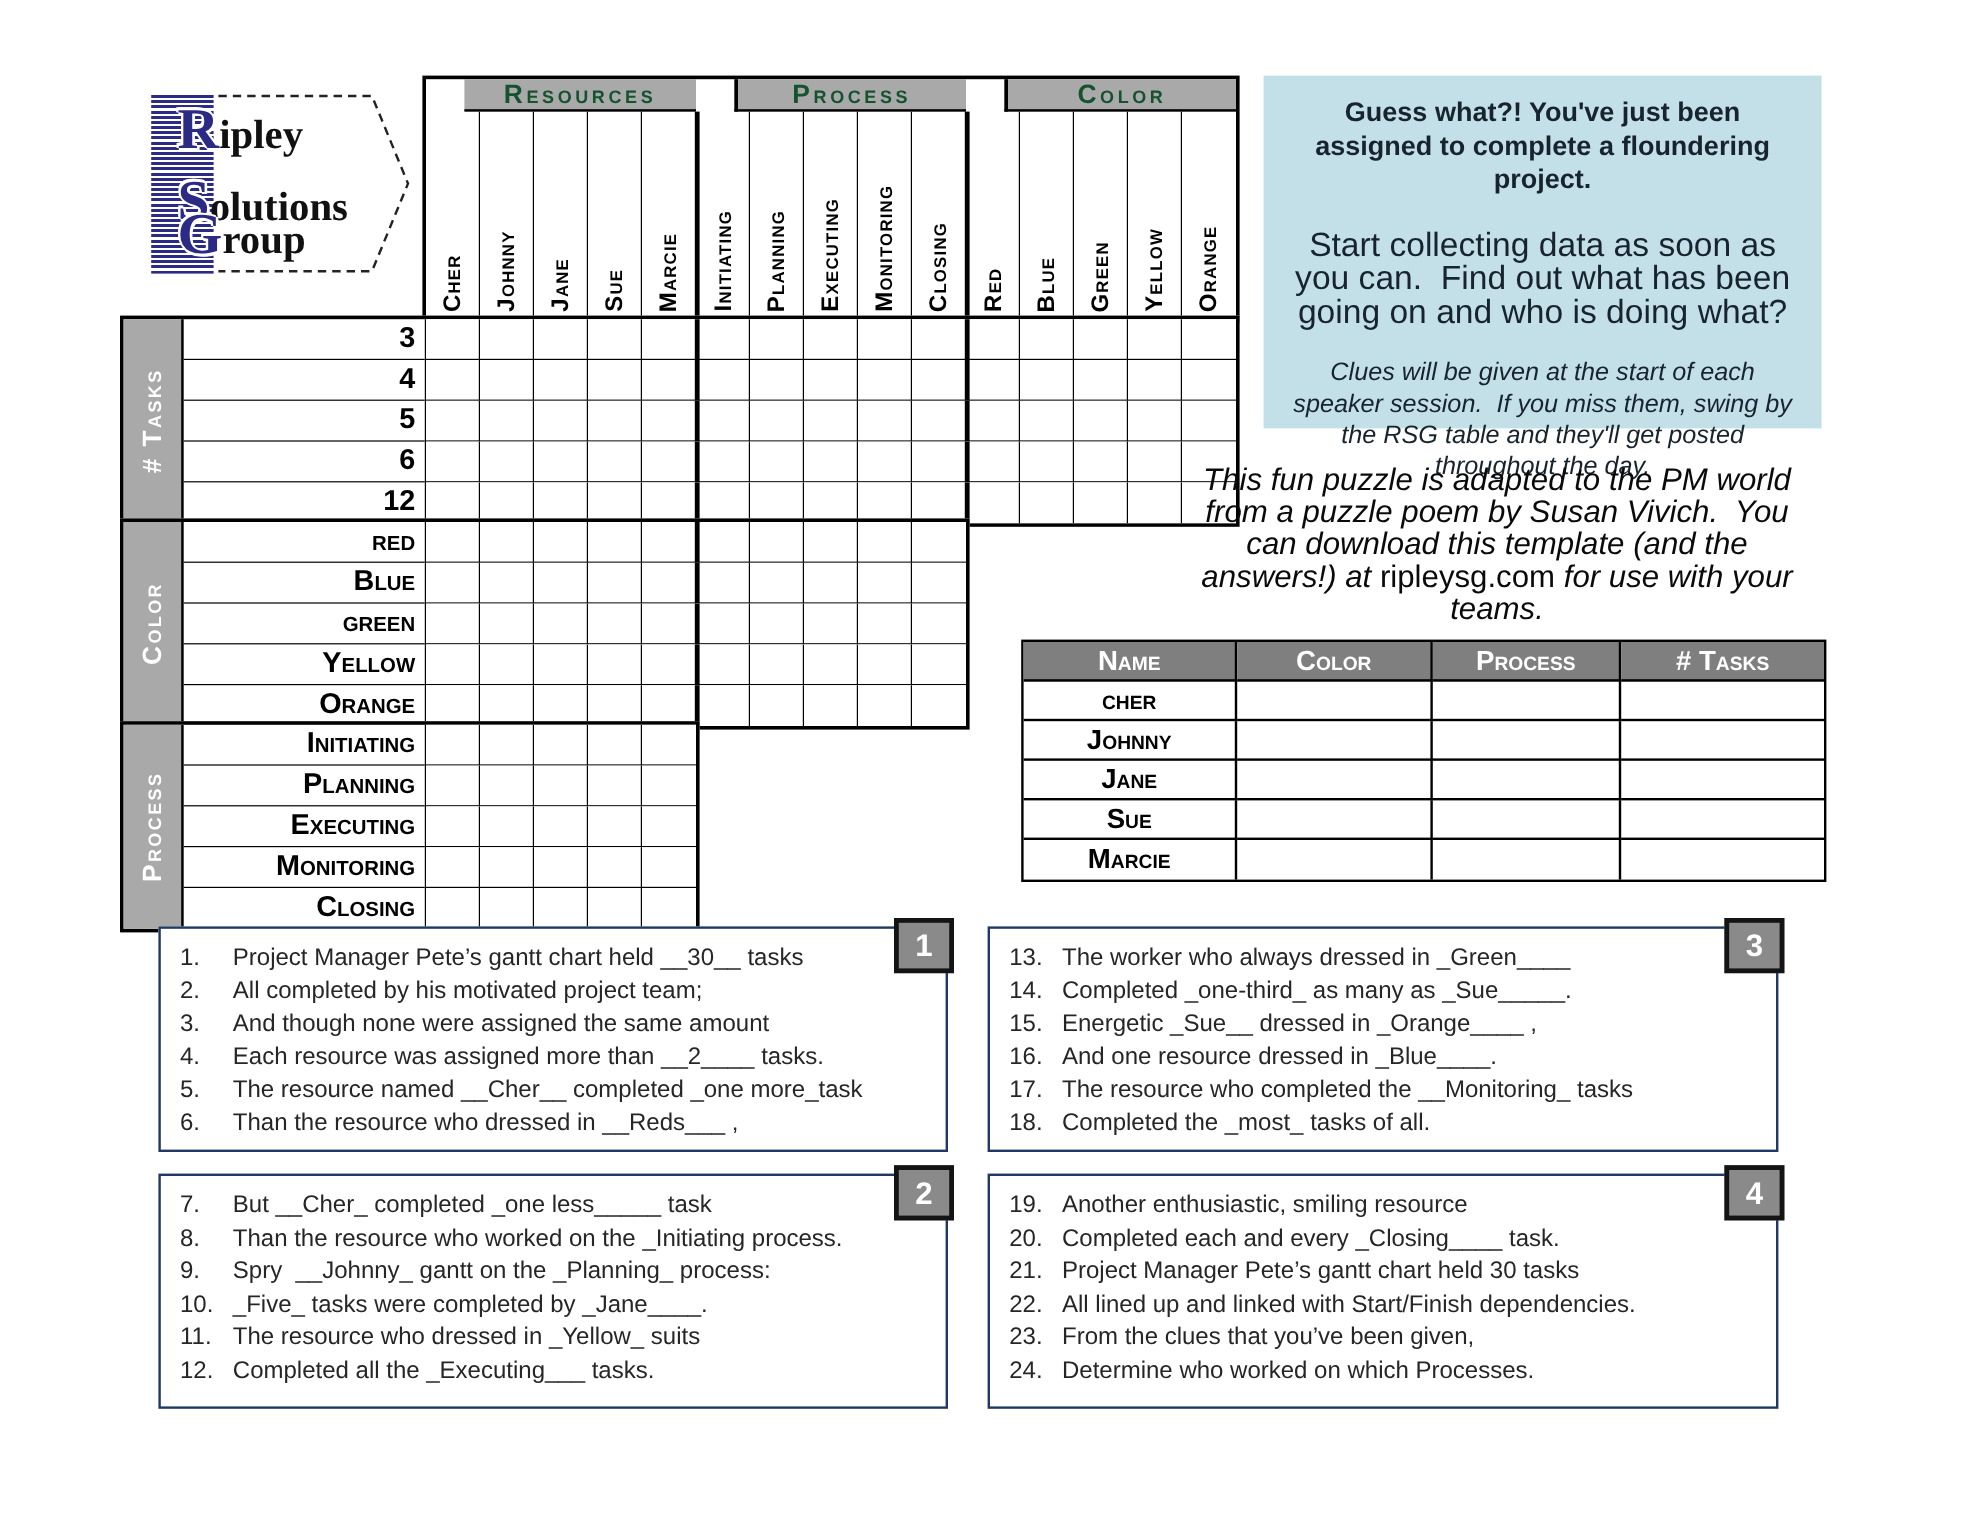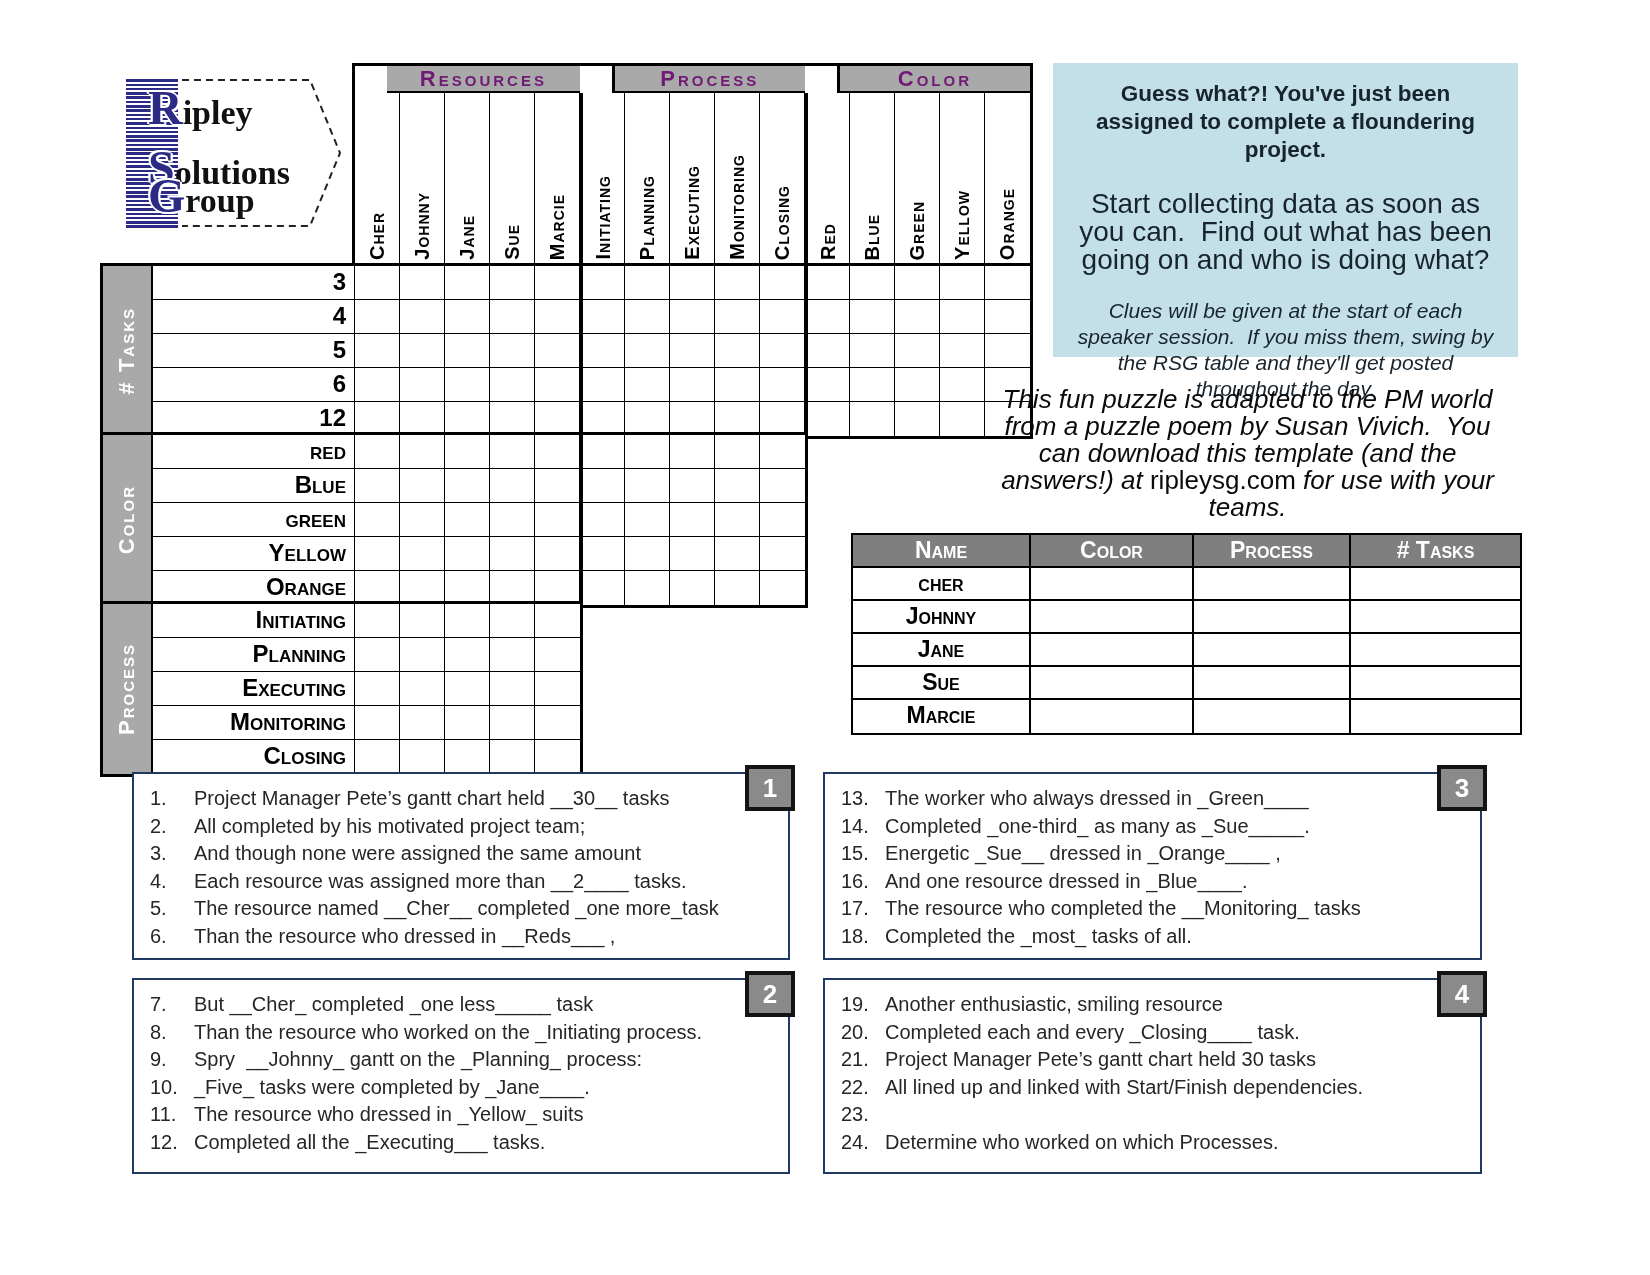--- a/index.html
+++ b/index.html
@@ -13,21 +13,21 @@
     background:repeating-linear-gradient(0deg,var(--c-logoNavy) 0 2.5px,#fff 2.5px 4.3px);}
   .logo svg{position:absolute;left:0;top:0;}
   .lline{position:absolute;left:22px;height:46px;font-family:"Liberation Serif",serif;color:#111;
     font-size:34px;font-weight:600;white-space:nowrap;}
   .lline .init{font-size:48px;font-weight:700;color:var(--c-logoNavy);
     text-shadow:-2px 0 0 #fff,2px 0 0 #fff,0 -2px 0 #fff,0 2px 0 #fff,-2px -2px 0 #fff,2px 2px 0 #fff;}
   
   .colheader{position:absolute;left:352px;top:63px;width:681px;box-sizing:border-box;
     border:3px solid #000;background:#fff;}
   .gheads{display:flex;height:27px;}
-  .ghead{box-sizing:border-box;height:27px;background:var(--c-gray);color:#701a75;
+  .ghead{box-sizing:border-box;height:27px;background:var(--c-gray);color:#14532d;
     font-weight:700;font-variant:small-caps;font-size:22px;letter-spacing:3px;text-align:center;
     line-height:26px;border-bottom:2.5px solid #000;margin-left:32px;}
   .clabs{display:flex;height:173px;}
   .clab{box-sizing:border-box;width:45px;height:173px;border-right:1.5px solid #000;
     display:flex;align-items:flex-end;justify-content:center;padding-bottom:6px;}
   .clab:last-child{border-right:none;}
   .gl{border-left:3px solid #000 !important;}
   .vtext{writing-mode:vertical-rl;transform:rotate(180deg);
     font-weight:700;font-variant:small-caps;font-size:20px;letter-spacing:1px;color:#000;
     white-space:nowrap;}
@@ -508,20 +508,21 @@
       <div class="clueline">
         <span class="num">21.</span>
         <span class="txt"><span>Project Manager Pete’s gantt chart held 30 tasks</span></span>
       </div>
       <div class="clueline">
         <span class="num">22.</span>
         <span class="txt"><span>All lined up and linked with Start/Finish dependencies.</span></span>
       </div>
       <div class="clueline">
         <span class="num">23.</span>
+        <span class="txt"><span>From the clues that you’ve been given,</span></span>
       </div>
       <div class="clueline">
         <span class="num">24.</span>
         <span class="txt"><span>Determine who worked on which Processes.</span></span>
       </div>
     </div>
 </div>
 
 <div class="badge" style="left:745px;top:765px;">1</div>
 <div class="badge" style="left:745px;top:971px;">2</div>

